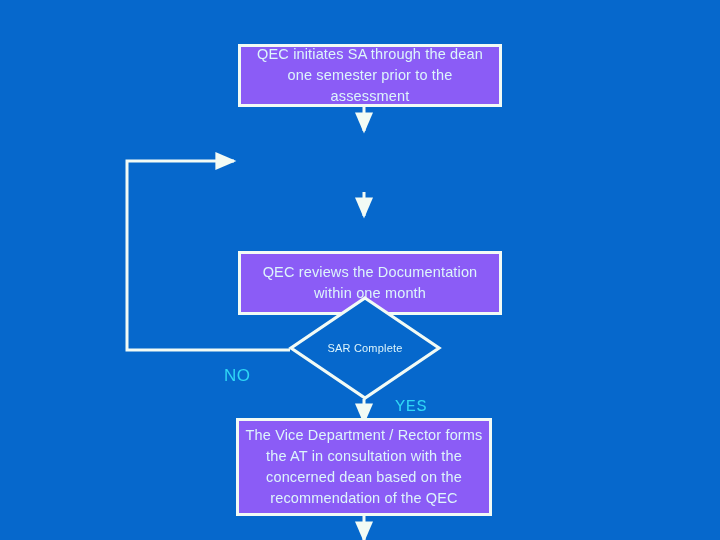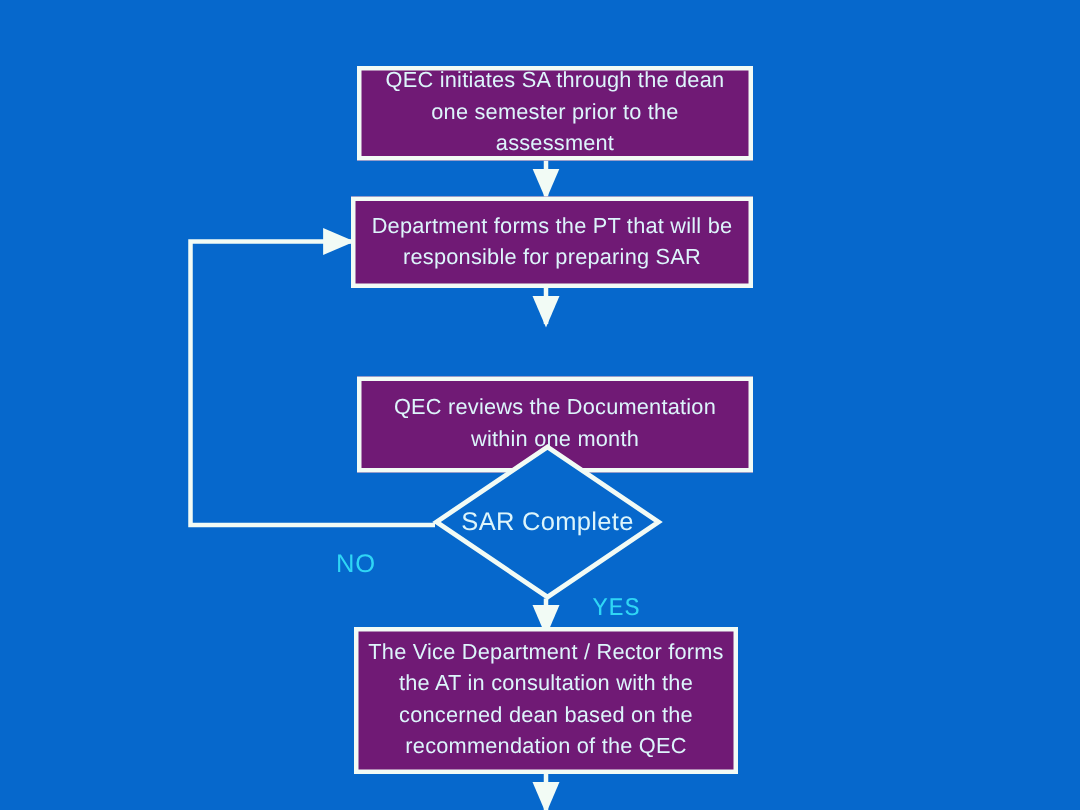--- a/index.html
+++ b/index.html
@@ -15,21 +15,21 @@
   #flowchart-canvas {
     position: relative;
     width: 720px;
     height: 540px;
     background: #0668cc;
   }
   .proc-box {
     position: absolute;
     box-sizing: border-box;
     border: 3px solid #f2fbf5;
-    background: #701a75;
+    background: #8b5cf6;
     color: #ddf5fb;
     display: flex;
     align-items: center;
     justify-content: center;
     text-align: center;
     font-size: 14.5px;
     line-height: 21px;
     letter-spacing: 0.15px;
     font-weight: 500;
   }
@@ -49,21 +49,21 @@
   .decision-label {
     position: absolute;
     left: 0;
     top: 0;
     width: 100%;
     height: 100%;
     display: flex;
     align-items: center;
     justify-content: center;
     color: #ddf5fb;
-    font-size: 17px;
+    font-size: 11px;
     letter-spacing: 0.2px;
     font-weight: 500;
     pointer-events: none;
   }
   .edge-label {
     position: absolute;
     color: #2fd6f5;
     font-size: 17px;
     letter-spacing: 0.5px;
     font-weight: 500;
@@ -100,23 +100,20 @@
 
     <polyline points="290,350 127,350 127,161 234,161" fill="none" stroke="#f2fbf5" stroke-width="3" marker-end="url(#arrowhead)"></polyline>
 
     <line x1="364" y1="516" x2="364" y2="540" stroke="#f2fbf5" stroke-width="3" marker-end="url(#arrowhead)"></line>
   </svg>
 
   <div class="proc-box" style="left:238px; top:44px; width:264px; height:63px;">
     <span class="box-text">QEC initiates SA through the dean one semester prior to the assessment</span>
   </div>
 
-  <div class="proc-box" style="left:234px; top:131px; width:268px; height:61px;">
-    <span class="box-text">Department forms the PT that will be responsible for preparing SAR</span>
-  </div>
 
   <div class="proc-box" style="left:238px; top:219px; width:264px; height:64px;margin-top:32px;">
     <span class="box-text">QEC reviews the Documentation within one month</span>
   </div>
 
   <div class="decision" style="left:288px; top:295px; width:154px; height:106px;">
     <svg width="154" height="106" viewBox="0 0 154 106">
       <polygon points="77,3 151,53 77,103 3,53" fill="#0668cc" stroke="#f2fbf5" stroke-width="3.2" stroke-linejoin="miter"></polygon>
     </svg>
     <div class="decision-label">SAR Complete</div>

